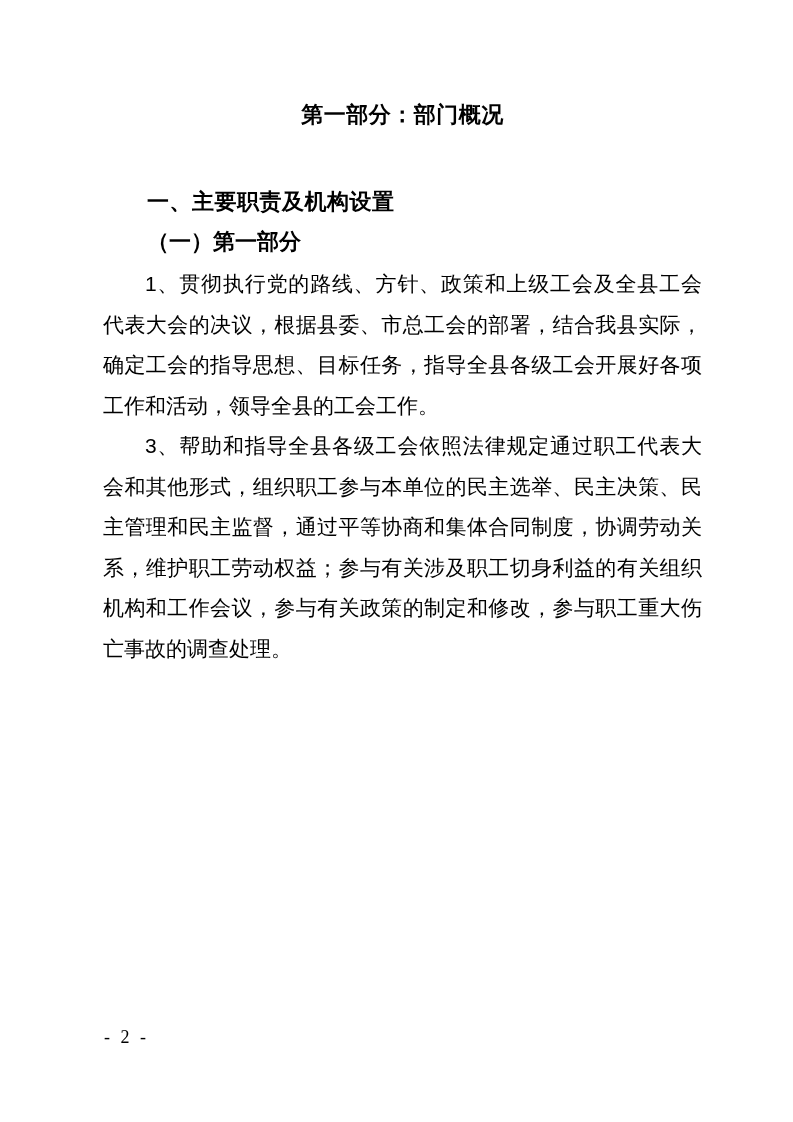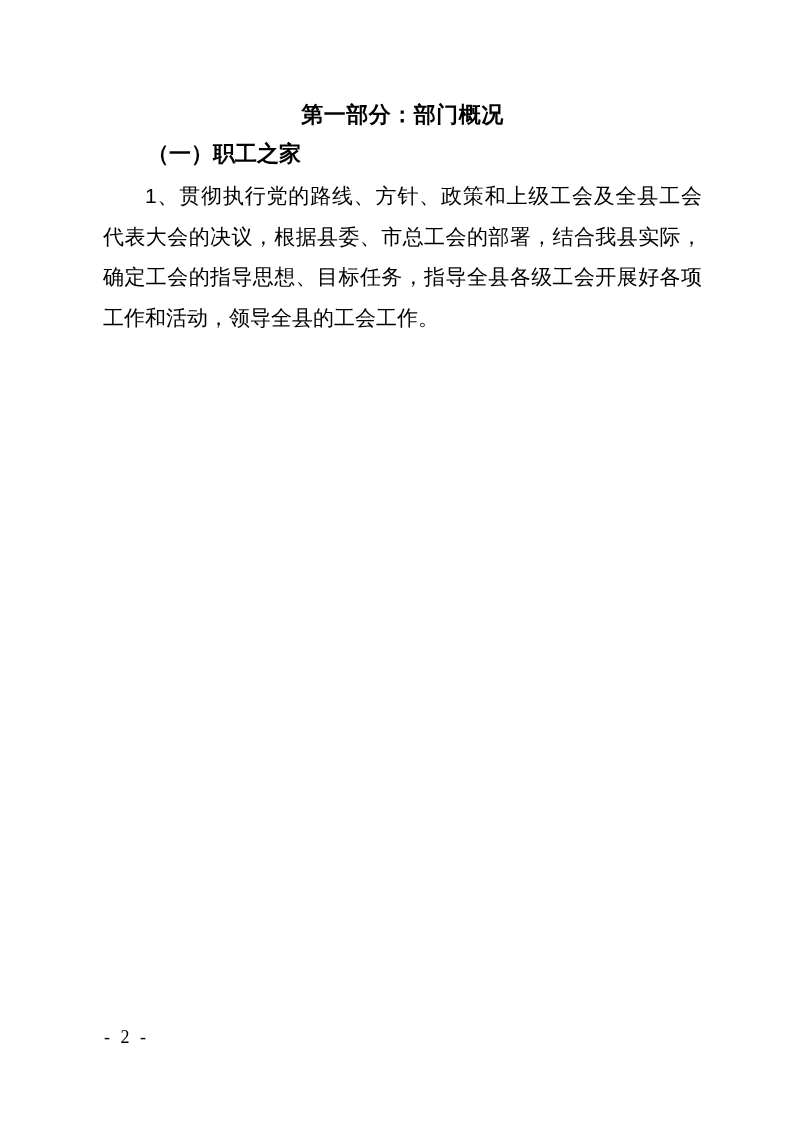--- a/index.html
+++ b/index.html
@@ -62,21 +62,23 @@
     letter-spacing: 3px;
     font-family: "Liberation Serif", serif;
   }
 </style>
 </head>
 <body>
 
 <div class="page">
   <h1 class="doc-title">第一部分：部门概况</h1>
 
+  <h2 class="section-heading">一、主要职责及机构设置</h2>
 
-  <h3 class="sub-heading">（一）职工之家</h3>
+  <h3 class="sub-heading">（一）第一部分</h3>
 
   <p class="para">1、贯彻执行党的路线、方针、政策和上级工会及全县工会代表大会的决议，根据县委、市总工会的部署，结合我县实际，确定工会的指导思想、目标任务，指导全县各级工会开展好各项工作和活动，领导全县的工会工作。</p>
 
 
+  <p class="para">3、帮助和指导全县各级工会依照法律规定通过职工代表大会和其他形式，组织职工参与本单位的民主选举、民主决策、民主管理和民主监督，通过平等协商和集体合同制度，协调劳动关系，维护职工劳动权益；参与有关涉及职工切身利益的有关组织机构和工作会议，参与有关政策的制定和修改，参与职工重大伤亡事故的调查处理。</p>
 
   <div class="page-number">- 2 -</div>
 </div>
 
 </body></html>

